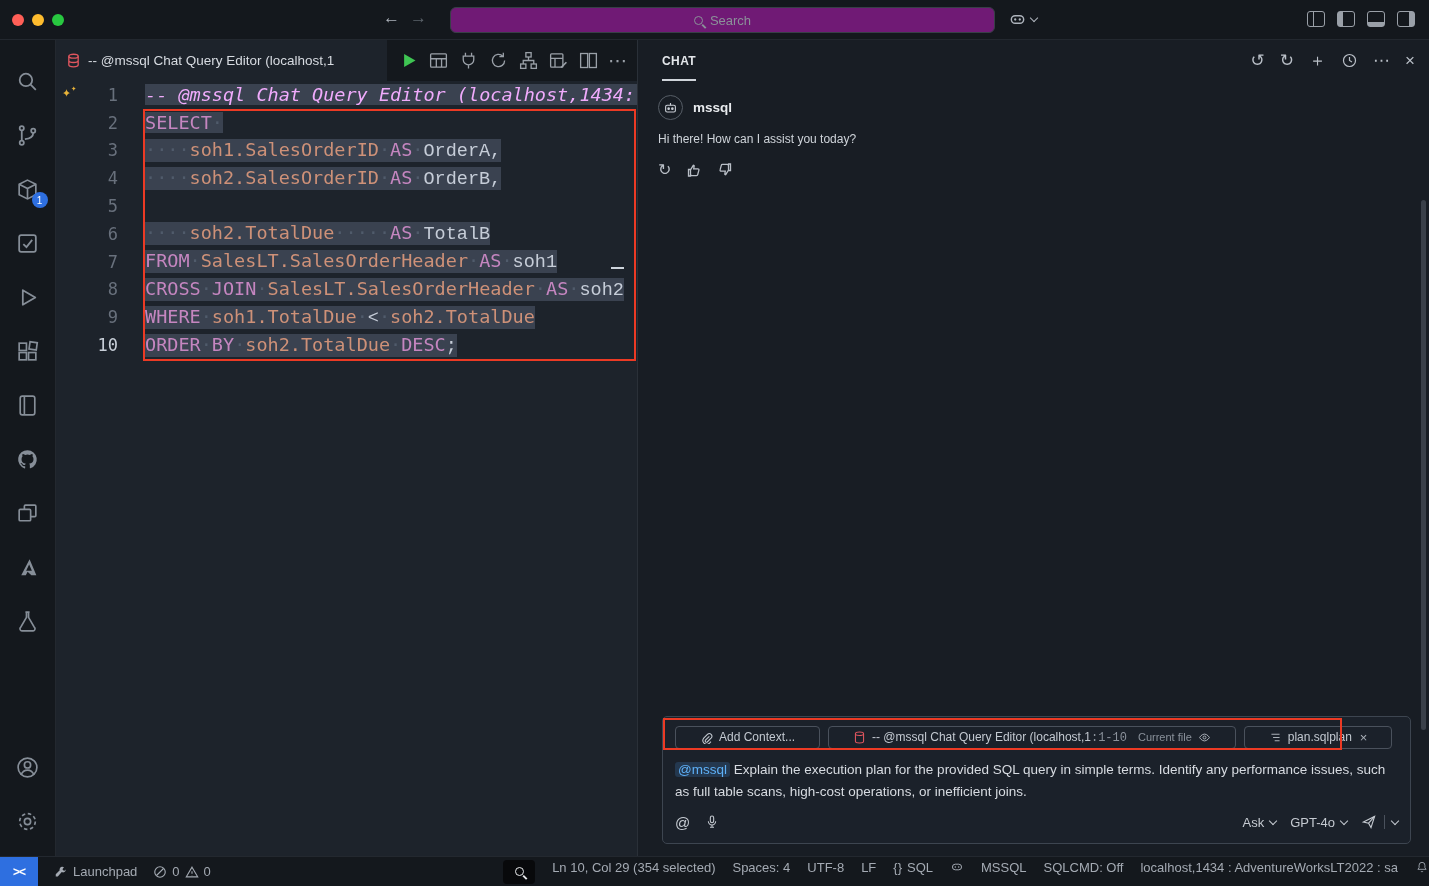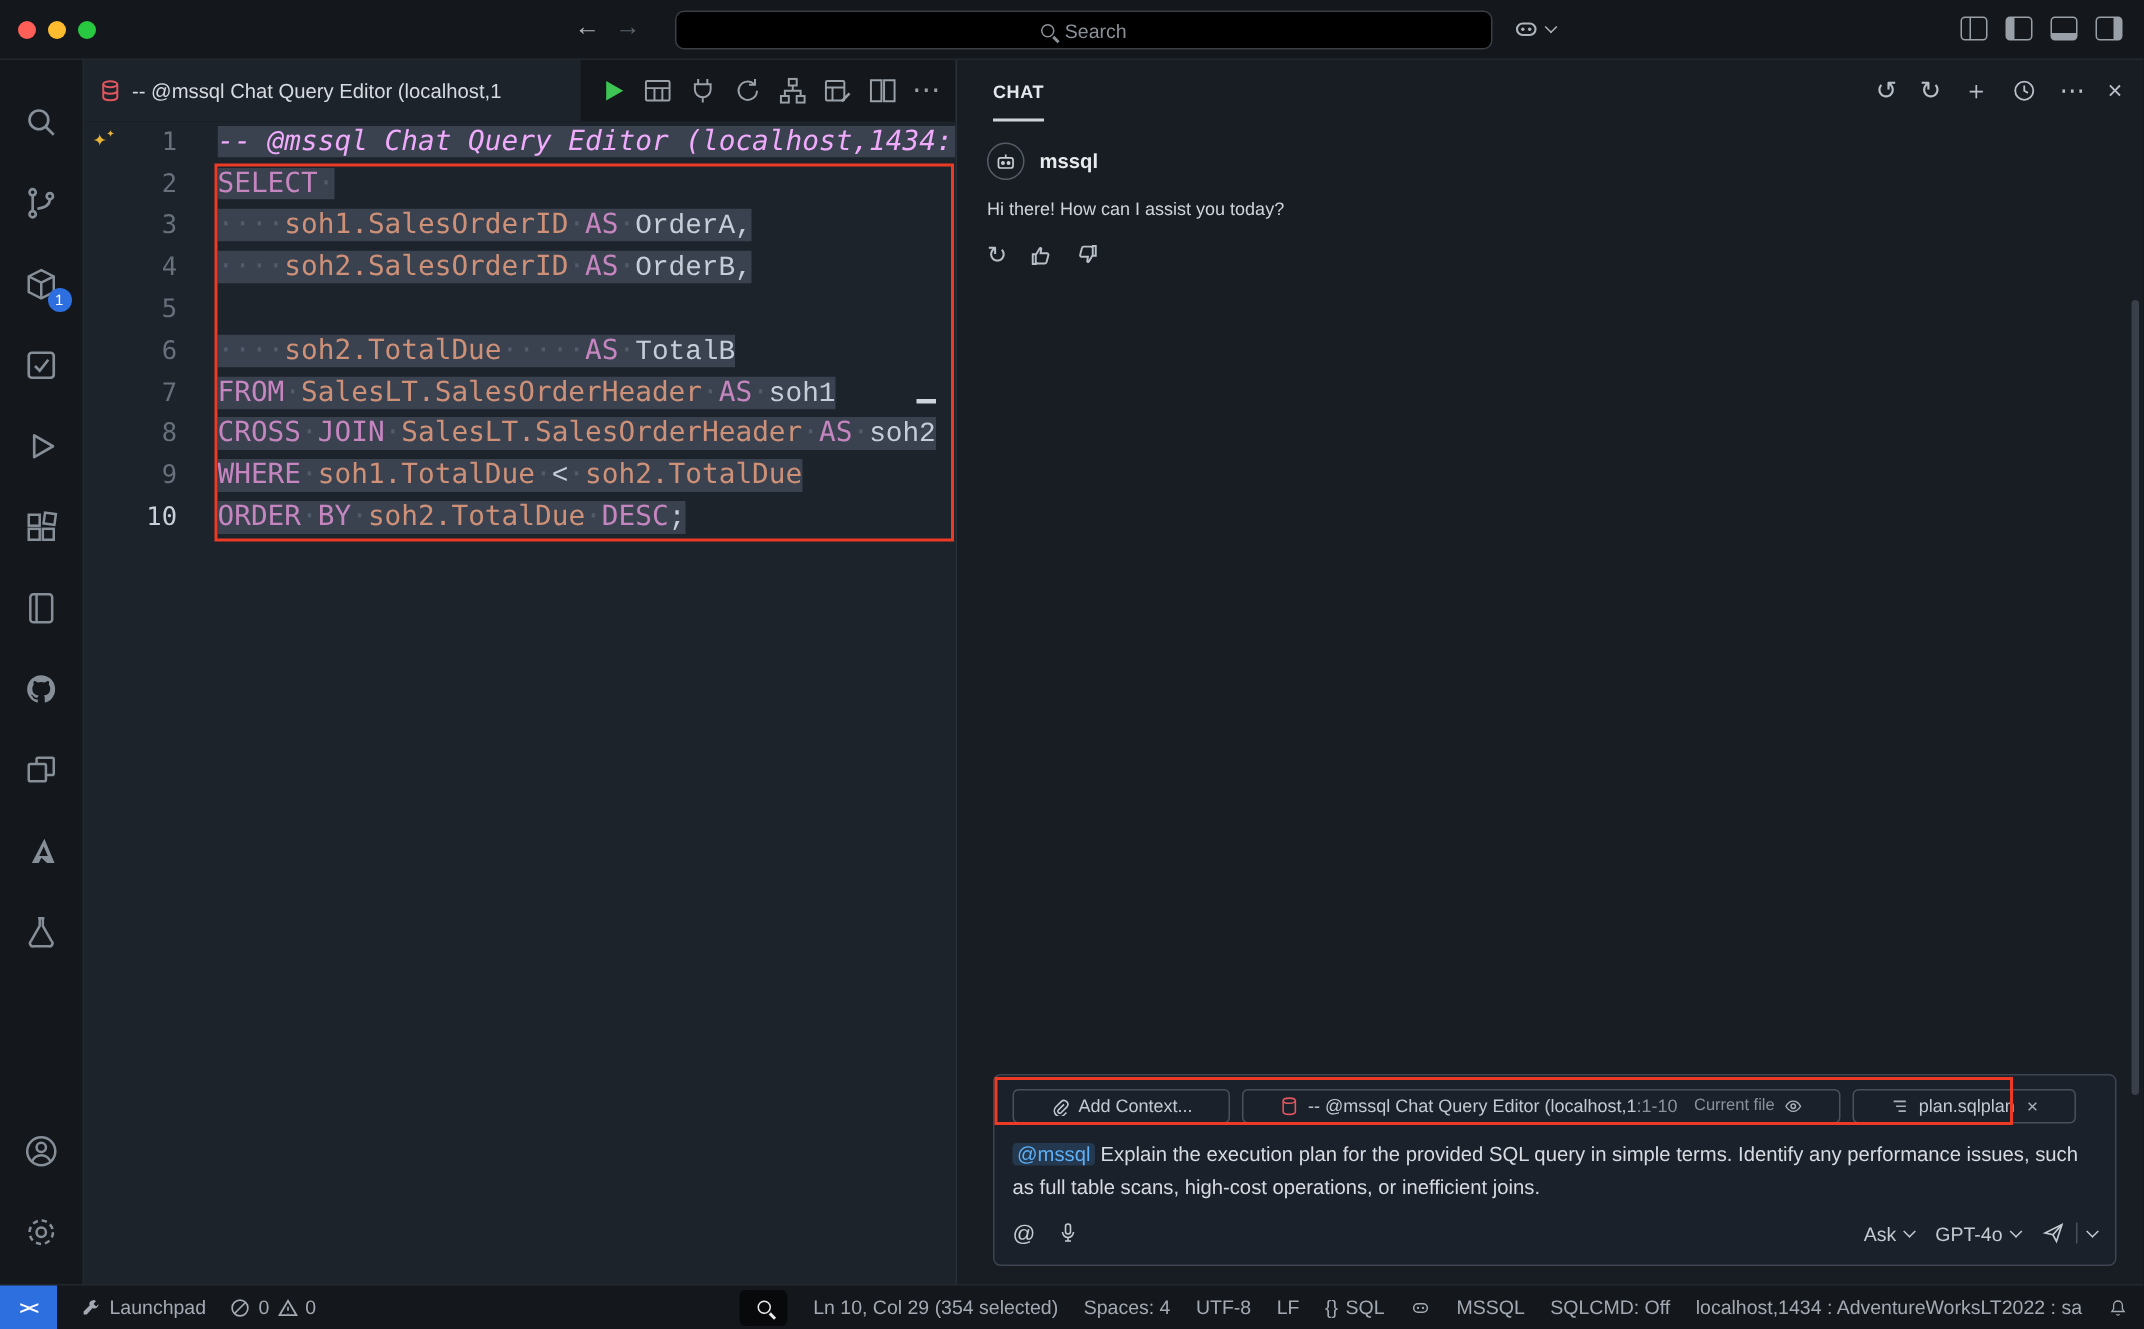--- a/index.html
+++ b/index.html
@@ -6,21 +6,21 @@
   html,body { width:1429px; height:886px; overflow:hidden; background:#14181d;
               font-family:"Liberation Sans", sans-serif; color:#c9ced6; }
 
   
   .titlebar { position:relative; height:40px; background:#14181d; border-bottom:1px solid #23282f; }
   .lights { position:absolute; left:12px; top:14px; display:flex; gap:8px; }
   .light { width:12px; height:12px; border-radius:50%; }
   .light.red { background:#ff5f57; } .light.yellow { background:#febc2e; } .light.green { background:#28c840; }
   .navarrows { position:absolute; left:383px; top:8px; display:flex; gap:10px; font-size:17px; }
   .navarrows .back { color:#aeb4bc; } .navarrows .fwd { color:#5c636b; }
-  .searchbox { position:absolute; left:450px; top:7px; width:545px; height:26px; background:#000000;
+  .searchbox { position:absolute; left:450px; top:7px; width:545px; height:26px; background:#701a75;
                border:1px solid #383f47; border-radius:6px; display:flex; align-items:center; justify-content:center;
                gap:7px; color:#8b9199; font-size:13px; }
   .mag { width:9px; height:9px; border:1.6px solid #8b9199; border-radius:50%; position:relative; display:inline-block; }
   .mag::after { content:""; position:absolute; width:1.6px; height:5px; background:#8b9199; left:8px; top:7px; transform:rotate(-45deg); }
   .tb-copilot { position:absolute; left:1008px; top:10px; display:flex; align-items:center; gap:4px; color:#aeb4bc; }
   .tb-layouts { position:absolute; right:14px; top:11px; display:flex; gap:12px; }
   .layout-ic { width:18px; height:16px; border:1.4px solid #9aa0a8; border-radius:3px; position:relative; }
   .layout-ic.cols::after { content:""; position:absolute; left:5px; top:0; bottom:0; width:1.4px; background:#9aa0a8; }
   .layout-ic.left::after { content:""; position:absolute; left:0; top:0; bottom:0; width:5px; background:#9aa0a8; }
   .layout-ic.bottom::after { content:""; position:absolute; left:0; right:0; bottom:0; height:4px; background:#9aa0a8; }
@@ -80,21 +80,21 @@
   .msg-text { margin-top:12px; font-size:12px; color:#cfd4da; }
   .msg-actions { margin-top:14px; display:flex; gap:15px; color:#b9bfc7; align-items:center; }
   .msg-actions .re { font-size:16px; }
   .msg-actions svg { width:16px; height:16px; }
 
   .composer { position:absolute; left:24px; right:18px; top:676px; height:128px; background:#1b212a;
               border:1px solid #3d4550; border-radius:5px; padding:7px 12px 8px 12px; display:flex; flex-direction:column; }
   .chips-row { display:flex; gap:8px; align-items:center; height:26px; }
   .chip { display:flex; align-items:center; gap:6px; height:23px; border:1px solid #4a515c; border-radius:4px;
           padding:0 24px; font-size:12px; color:#c3c9d1; white-space:nowrap; }
-  .chip .dim { color:#8a919b; }
+  .chip .dim { color:#8a919b;font-family:Liberation Mono, monospace; }
   .chip .suffix { color:#8a919b; font-size:11px; margin-left:5px; }
   .chip svg { width:13px; height:13px; flex:none; }
   .chip .x { color:#aab0b8; font-size:13px; margin-left:2px; }
   .prompt { margin-top:9px; font-size:13.5px; line-height:22px; color:#d7dbe1; flex:1; }
   .mention { color:#5eb0f7; background:#24384f; border-radius:3px; padding:0 3px; }
   .controls { display:flex; align-items:center; gap:14px; color:#c5cad1; height:26px; }
   .controls .at { font-size:15px; }
   .controls svg { width:16px; height:16px; }
   .controls .grow { flex:1; }
   .picker { display:flex; align-items:center; gap:6px; font-size:13px; }
@@ -102,21 +102,21 @@
   .send-group .divider { width:1px; height:14px; background:#4a515c; }
 
   .chat-scrollbar { position:absolute; right:3px; top:160px; width:5px; height:530px; background:#3a4049; border-radius:3px; }
 
   
   .statusbar { height:30px; background:#14181d; border-top:1px solid #23282f; display:flex; align-items:center; font-size:13px; color:#a4aab3; }
   .remote { width:38px; height:30px; background:#2e6fe0; color:#fff; display:flex; align-items:center; justify-content:center;
             font-weight:700; font-size:12px; letter-spacing:-1px; }
   .sb-item { display:flex; align-items:center; gap:5px; margin-left:16px; white-space:nowrap; }
   .sb-item svg { width:14px; height:14px; }
-  .sb-right { margin-left:auto; display:flex; align-items:center; padding-right:10px; }
+  .sb-right { margin-left:auto; display:flex; align-items:flex-start; }
   .sb-right .sb-item { margin-left:17px; }
   .zoombox { width:32px; height:24px; background:#08090b; border-radius:4px; display:flex; align-items:center; justify-content:center; }
   .zoombox .mag { border-color:#e8eaec; } .zoombox .mag::after { background:#e8eaec; }
 
   
   .annotation { position:absolute; border:2px solid #ec3a24; pointer-events:none; z-index:50; }
 
   svg { display:block; }
 </style>
 </head>

